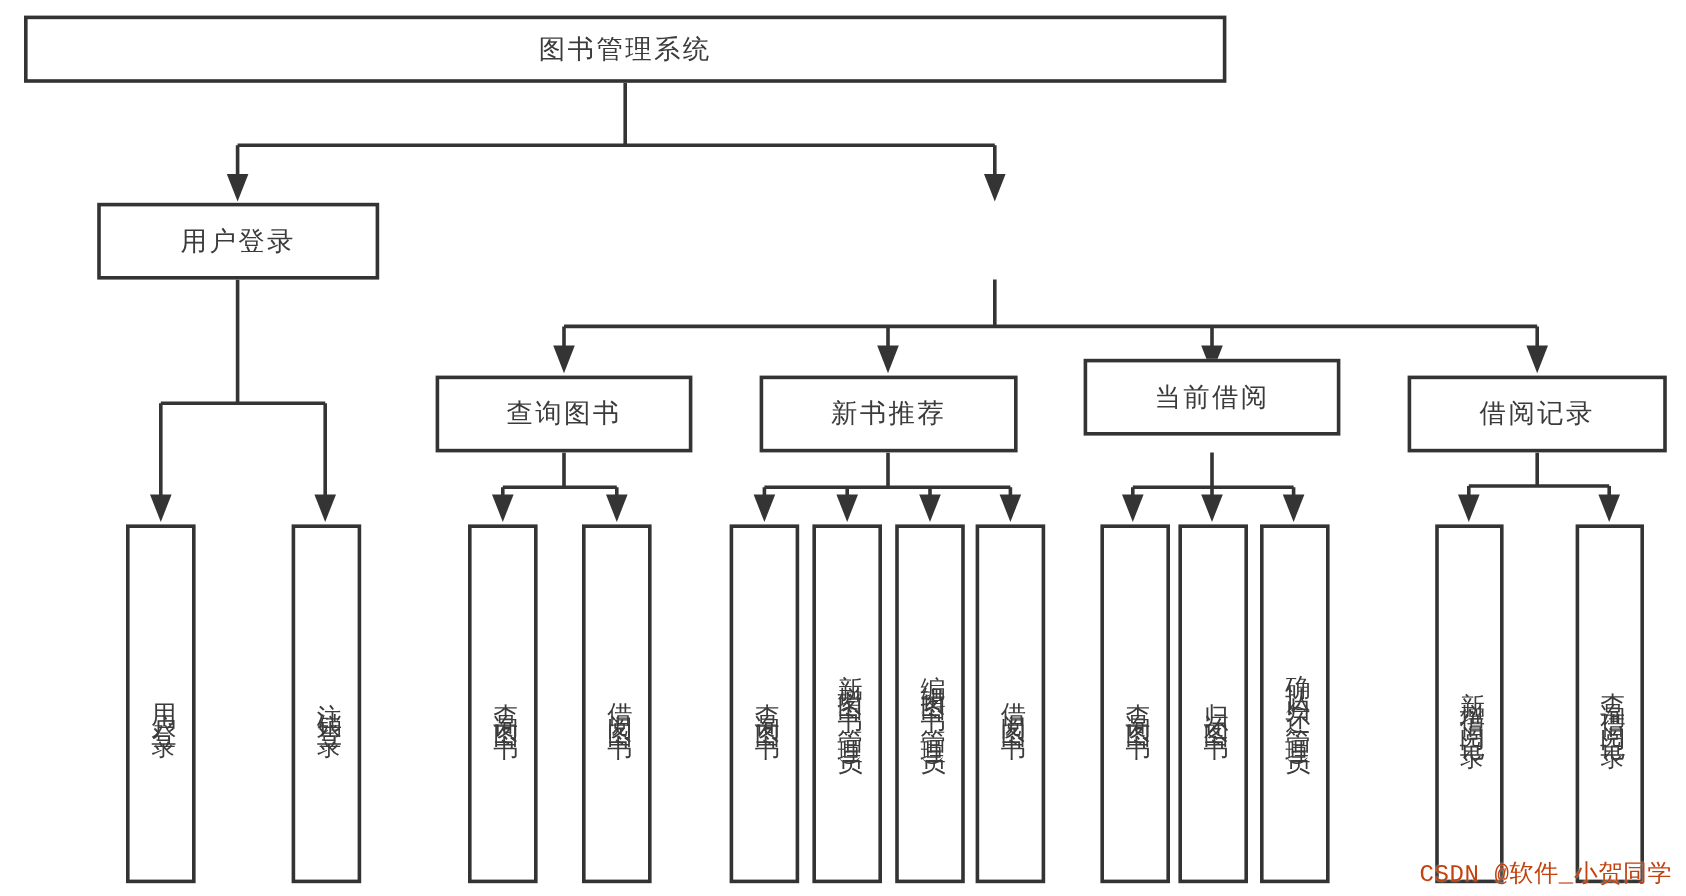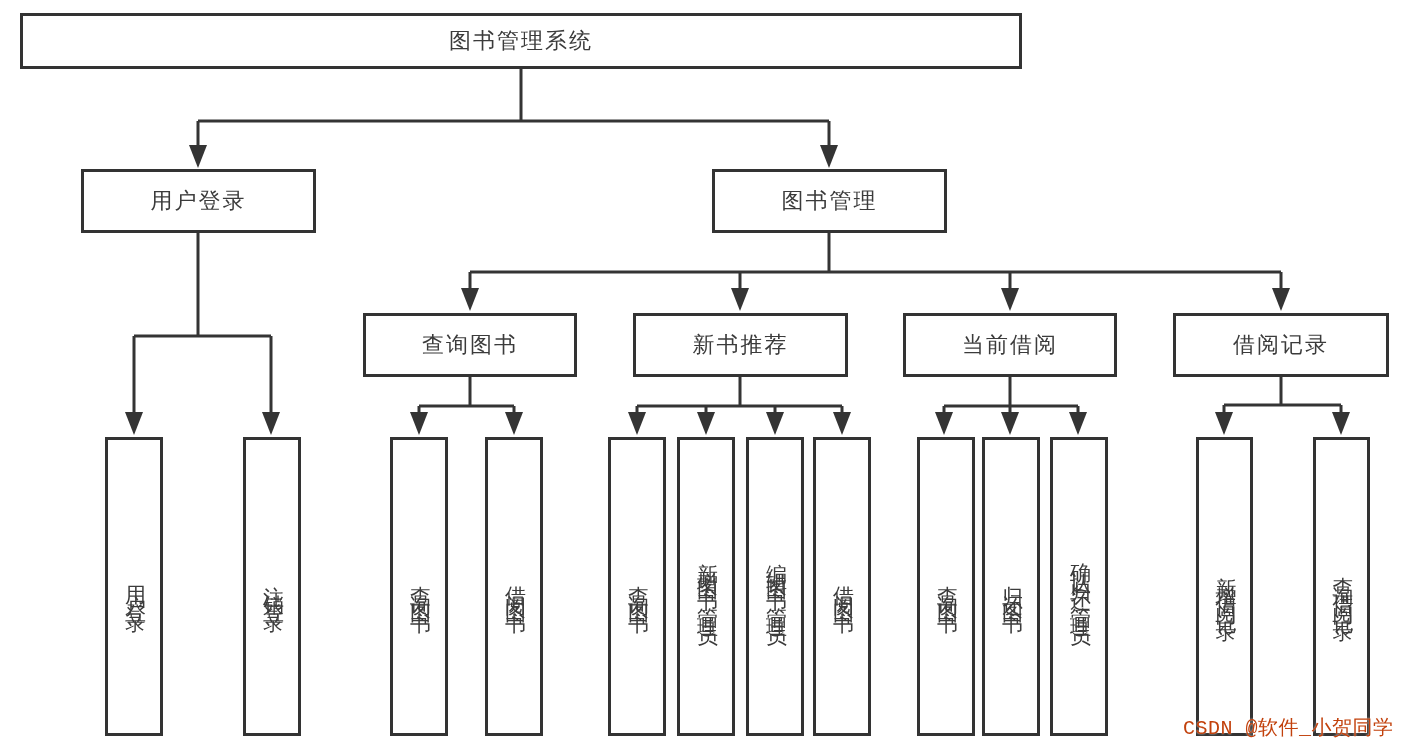--- a/index.html
+++ b/index.html
@@ -89,31 +89,28 @@
     </g>
   </svg>
 
   <div class="box h-box" style="left:20px;top:13px;width:1002px;height:56px;">
     <span>图书管理系统</span>
   </div>
 
   <div class="box h-box" style="left:81px;top:169px;width:235px;height:64px;">
     <span>用户登录</span>
   </div>
-  <div class="box h-box" style="left:712px;top:169px;width:235px;height:64px;">
-    <span>图书管理</span>
-  </div>
 
   <div class="box h-box" style="left:363px;top:313px;width:214px;height:64px;">
     <span>查询图书</span>
   </div>
   <div class="box h-box" style="left:633px;top:313px;width:215px;height:64px;">
     <span>新书推荐</span>
   </div>
-  <div class="box h-box" style="left:903px;top:313px;width:214px;height:64px;">
+  <div class="box h-box" style="left:903px;top:299px;width:214px;height:64px;">
     <span>当前借阅</span>
   </div>
   <div class="box h-box" style="left:1173px;top:313px;width:216px;height:64px;">
     <span>借阅记录</span>
   </div>
 
   <div class="box v-box" style="left:105px;top:437px;width:58px;height:299px;">
     <span>用户登录</span>
   </div>
   <div class="box v-box" style="left:243px;top:437px;width:58px;height:299px;">

